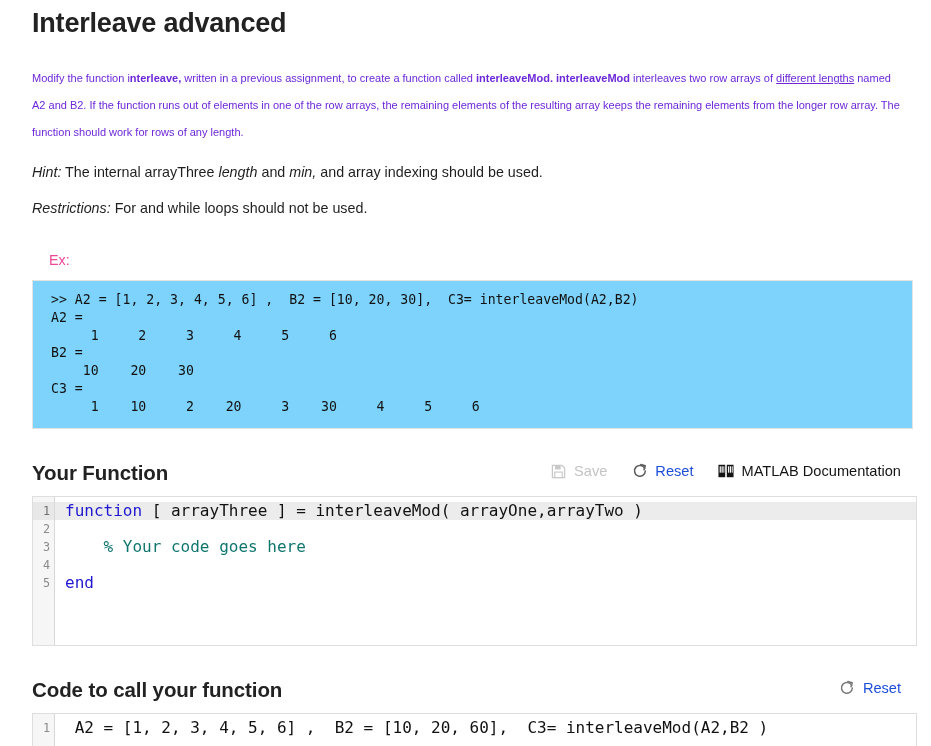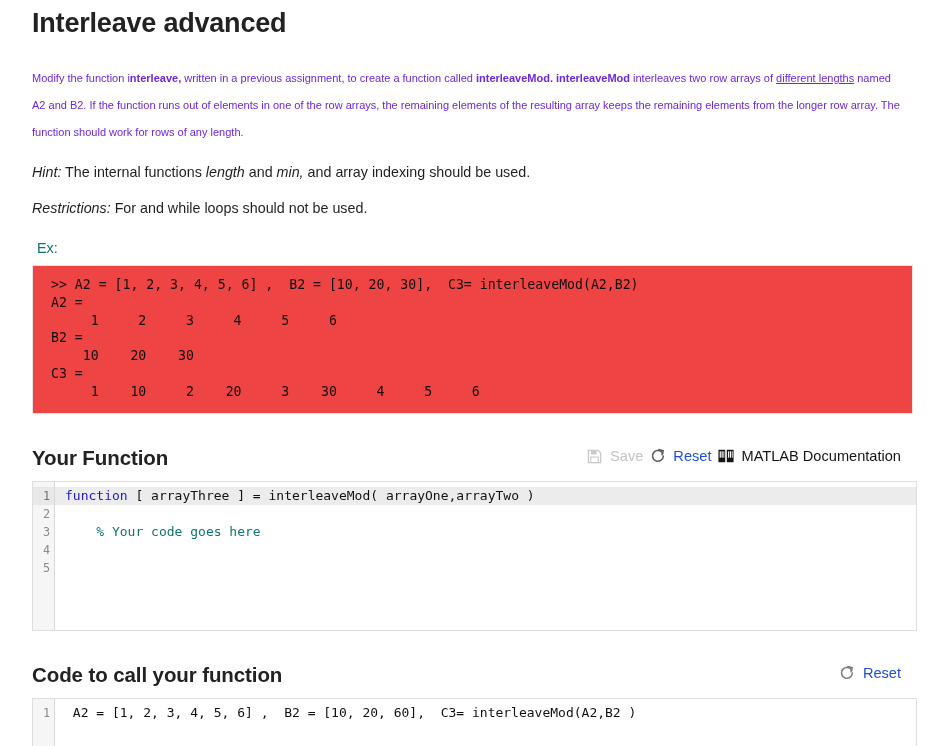--- a/index.html
+++ b/index.html
@@ -48,30 +48,30 @@
     font-size: 14.3px;
     line-height: 20px;
     color: #1f1f1f;
     margin: 0;
     padding-top: 16px;
   }
   .note i { font-style: italic; }
 
   .ex-label {
     font-size: 14.3px;
-    color: #0f766e;
-    margin: 0;
+    color: #ec4899;
+    margin: 12px;
     padding-top: 22px;
     padding-left: 5px;
   }
 
   
   .ex-box {
     margin-top: 9px;
-    background: #ef4444;
+    background: #7dd3fc;
     border: 1px solid #e3e3e3;
     width: 881px;
     box-sizing: border-box;
     padding: 10px 0 12px 0;
   }
   .ex-pre {
     font-family: "DejaVu Sans Mono", "Liberation Mono", monospace;
     font-size: 13.2px;
     line-height: 17.8px;
     color: #111111;
@@ -89,21 +89,21 @@
   .section-title {
     font-size: 20.5px;
     font-weight: bold;
     color: #222222;
     margin: 0;
     letter-spacing: -0.1px;
   }
   .toolbar {
     display: flex;
     align-items: center;
-    gap: 6px;
+    gap: 24px;
     padding-right: 14px;
     padding-bottom: 3px;
   }
   .tool-btn {
     display: flex;
     align-items: center;
     gap: 7px;
     font-size: 14.6px;
     color: #1d4ed8;
     background: none;
@@ -155,42 +155,42 @@
   }
   .gutter .ln.active { background: #e8e8e8; color: #6f6f6f; }
   .code-area {
     flex: 1;
     padding-top: 5px;
     position: relative;
     min-width: 0;
   }
   .cline {
     font-family: "DejaVu Sans Mono", "Liberation Mono", monospace;
-    font-size: 13px;
+    font-size: 16px;
     line-height: 18px;
     white-space: pre;
     padding-left: 10px;
     color: #111111;
     height: 18px;
   }
   .cline.active { background: #ececec; }
   .kw  { color: #1f17d1; }
   .cm  { color: #0f766e; }
   .pl  { color: #111111; }
 </style>
 </head>
 <body>
 
 <div class="page">
 
   <h1 class="page-title">Interleave advanced</h1>
 
   <p class="desc"><span>Modify the function i</span><b>nterleave,</b><span> written in a previous assignment, to create a function called </span><b>interleaveMod. interleaveMod</b><span> interleaves two row arrays of </span><u>different lengths</u><span> named A2 and B2. If the function runs out of elements in one of the row arrays, the remaining elements of the resulting array keeps the remaining elements from the longer row array. The function should work for rows of any length.</span></p>
 
-  <p class="note"><i>Hint:</i><span> The internal functions </span><i>length</i><span> and </span><i>min,</i><span> and array indexing should be used.</span></p>
+  <p class="note"><i>Hint:</i><span> The internal arrayThree </span><i>length</i><span> and </span><i>min,</i><span> and array indexing should be used.</span></p>
 
   <p class="note"><i>Restrictions:</i><span> For and while loops should not be used.</span></p>
 
   <p class="ex-label">Ex:</p>
 
   <div class="ex-box">
     <pre class="ex-pre">&gt;&gt; A2 = [1, 2, 3, 4, 5, 6] ,  B2 = [10, 20, 30],  C3= interleaveMod(A2,B2)
 A2 =
      1     2     3     4     5     6
 B2 =
@@ -251,20 +251,21 @@
         <div class="ln">2</div>
         <div class="ln">3</div>
         <div class="ln">4</div>
         <div class="ln">5</div>
       </div>
     <div class="code-area">
         <div class="cline active"><span class="kw">function</span><span class="pl"> [ arrayThree ] = interleaveMod( arrayOne,arrayTwo )</span></div>
         <div class="cline">&nbsp;</div>
         <div class="cline"><span class="cm">    % Your code goes here</span></div>
         <div class="cline">&nbsp;</div>
+        <div class="cline"><span class="kw">end</span></div>
       </div>
   </div>
 
   <div class="section-head">
     <h2 class="section-title">Code to call your function</h2>
     <div class="toolbar">
       <button class="tool-btn">
         <span class="tool-ico">
           <svg width="16" height="16" viewBox="0 0 18 18" aria-hidden="true">
             <path d="M14.4 6.2A6.1 6.1 0 1 0 15 9" fill="none" stroke="#7b7b7b" stroke-width="1.7" stroke-linecap="round"></path>

